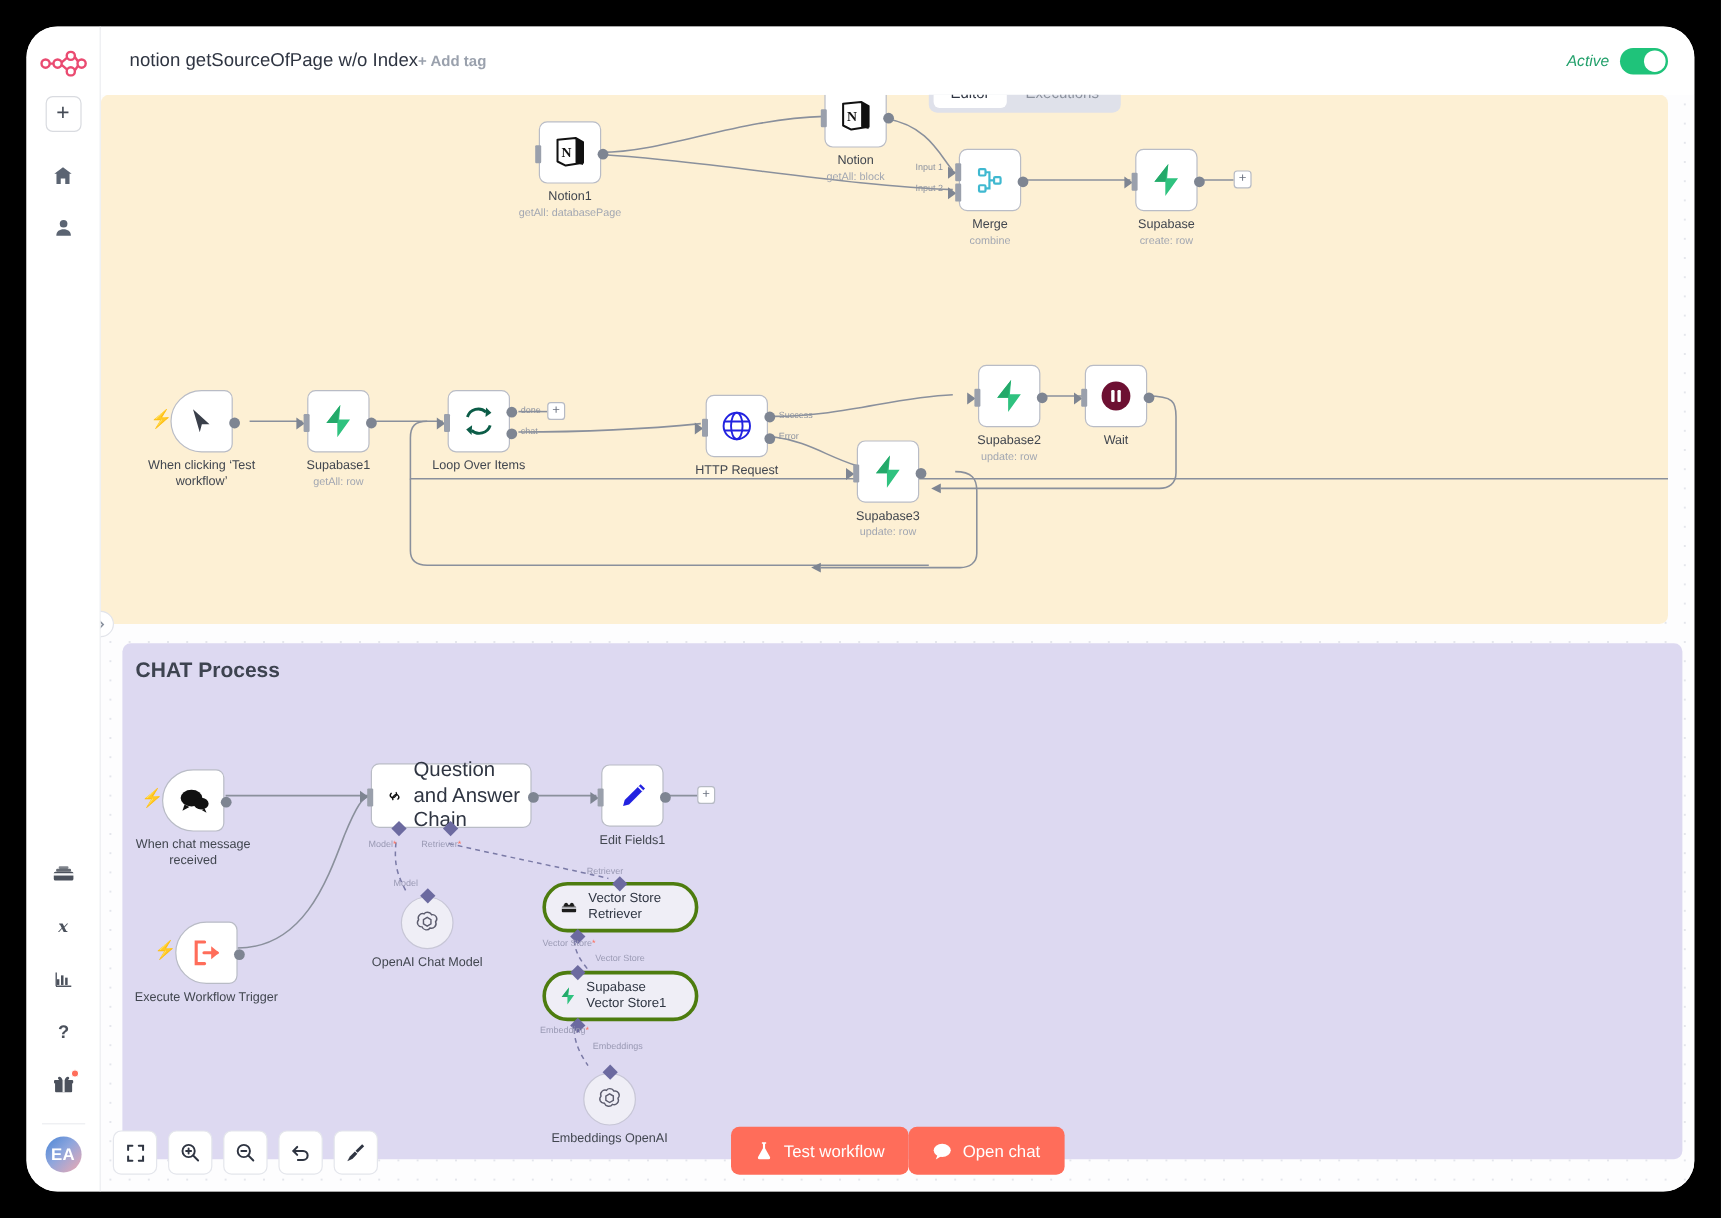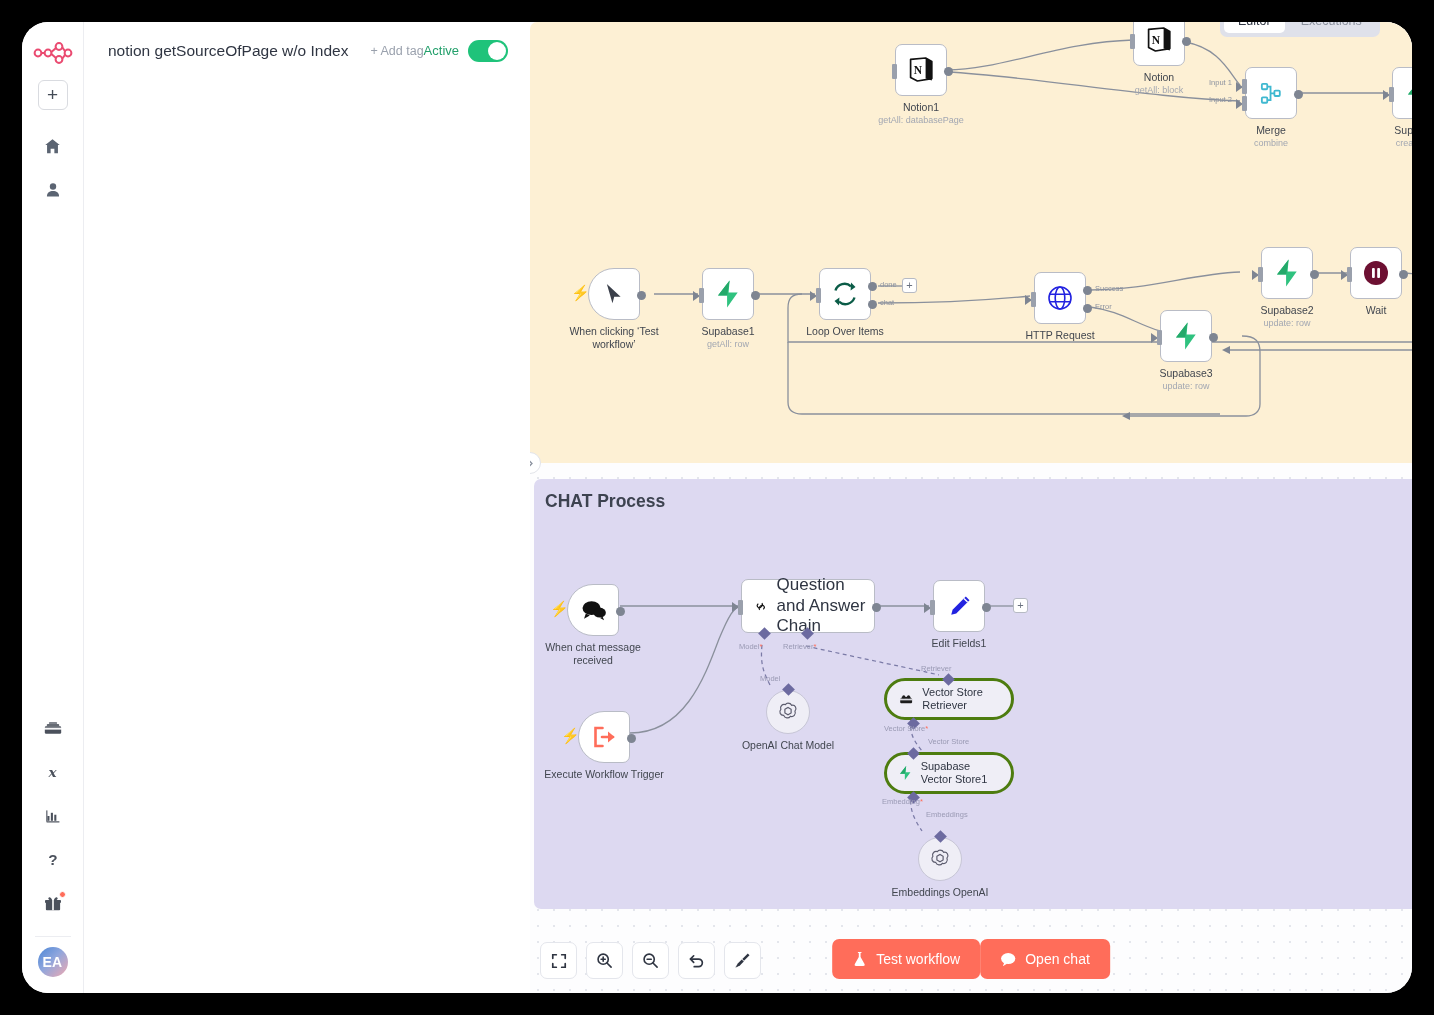--- a/index.html
+++ b/index.html
@@ -73,43 +73,42 @@
   .notif-dot {
     position: absolute; top: 7px; right: 7px;
     width: 7px; height: 7px; border-radius: 50%;
     background: #ff6d5a; border: 1.5px solid #fff;
   }
 
   
   .main {
     flex: 1 1 auto;
     position: relative;
-    display: flex; flex-direction: row;
+    display: flex; flex-direction: column;
     min-width: 0;
   }
   .topbar {
     height: 57px;
     background: #fff;
     display: flex; align-items: center;
     padding: 0 22px 0 24px;
     flex: 0 0 auto;
     position: relative; z-index: 4;
   }
   .wf-title {
     font-size: 15.5px; color: #2f3542; font-weight: 400;
     white-space: nowrap;
   }
   .add-tag {
-    margin-left: 22px;
-    font-size: 12.5px; color: #9aa1ad; font-weight: 400;
+    font-size: 12.5px; color: #9aa1ad; font-weight: 700;
     cursor: pointer;
   }
   .topbar-spacer { flex: 1 1 auto; }
   .active-label {
-    font-size: 13px; color: #22a06b; margin-right: 9px;
+    font-size: 13px; color: #22a06b; margin-right: 9px; font-style: italic;
   }
   .toggle {
     width: 40px; height: 22px; border-radius: 11px;
     background: #1fc37a; position: relative; cursor: pointer;
   }
   .toggle .knob {
     position: absolute; top: 2px; right: 2px;
     width: 18px; height: 18px; border-radius: 50%;
     background: #fff;
   }
@@ -131,21 +130,21 @@
 
   .zone {
     position: absolute;
     border-radius: 7px;
   }
   .zone-top {
     left: 0px; top: 0px; width: 1306px; height: 441px;
     background: #fdf0d4;
   }
   .zone-chat {
-    left: 4px; top: 457px; width: 1300px; height: 430px;
+    left: 18px; top: 457px; width: 1300px; height: 430px;
     background: #ddd9f1;
   }
   .zone-label {
     position: absolute; left: 11px; top: 12px;
     font-size: 17.5px; font-weight: 700; color: #3d4350;
   }
 
   
   .node {
     position: absolute;

